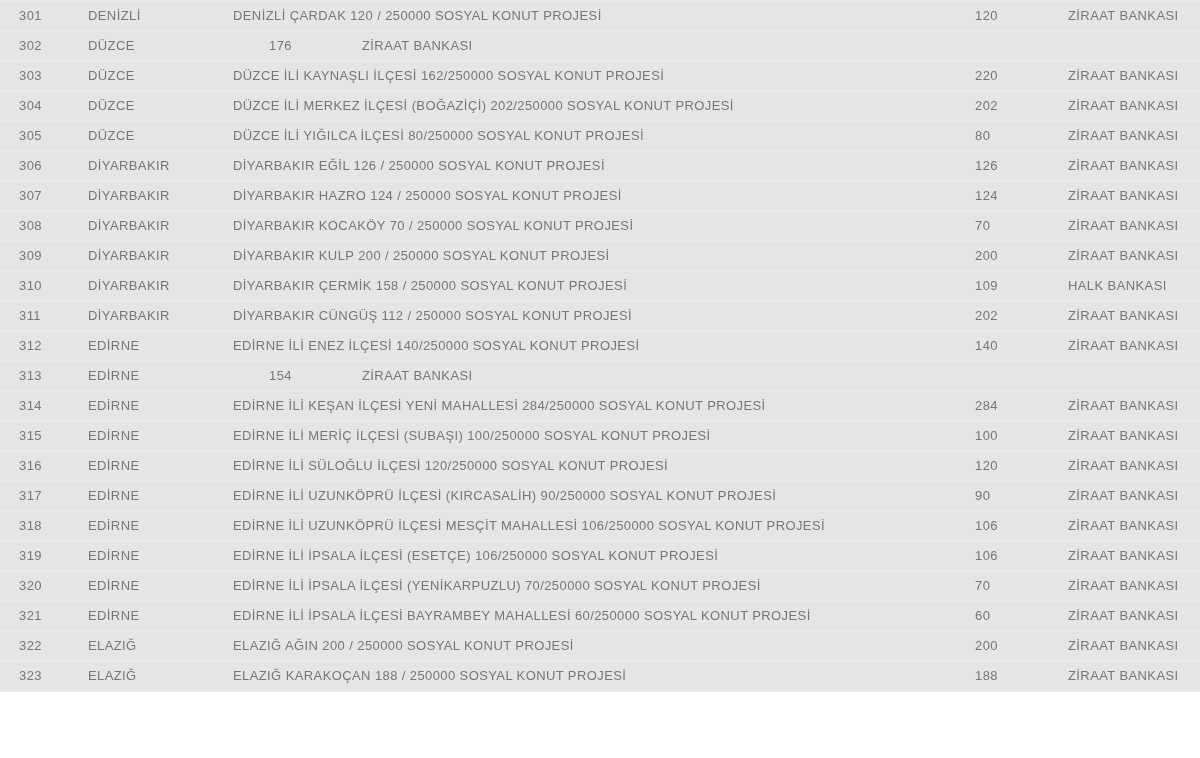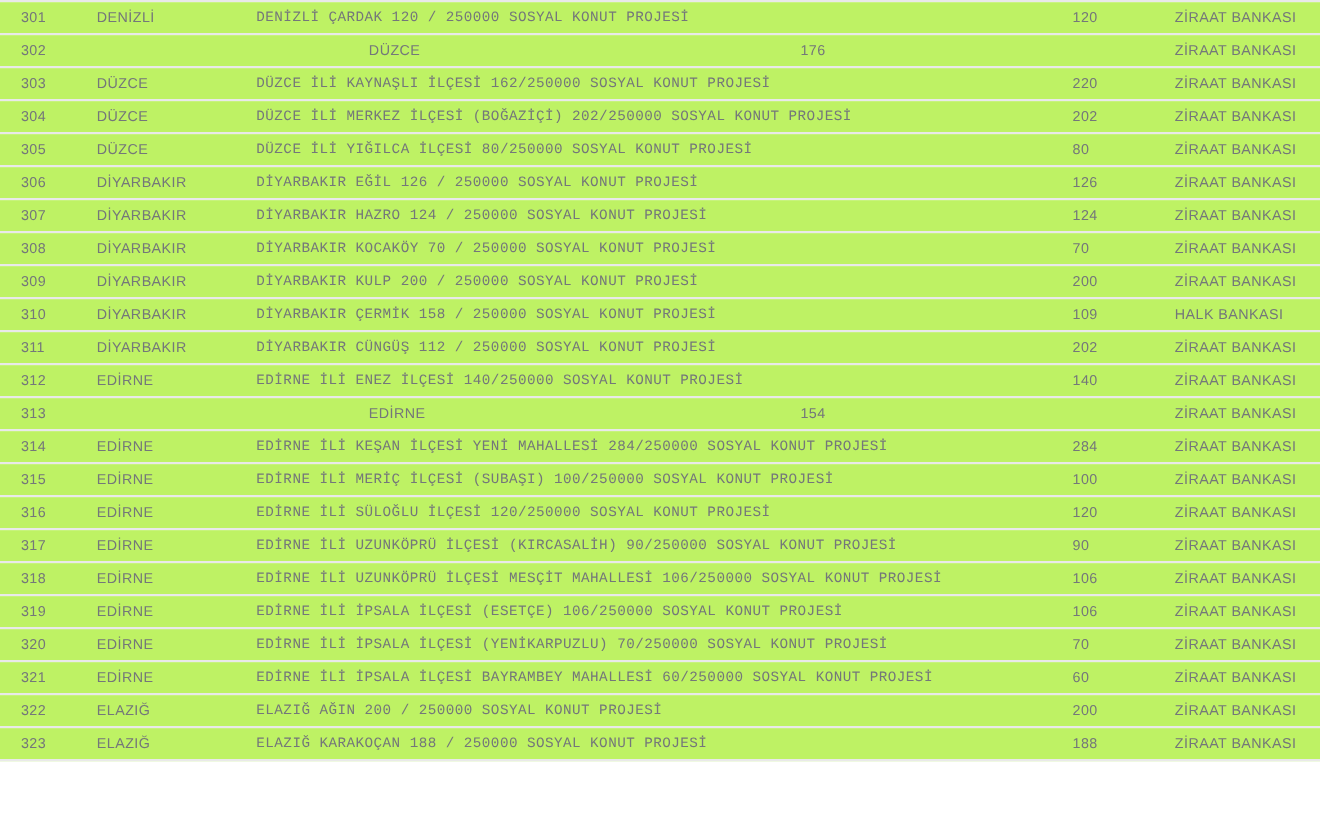--- a/index.html
+++ b/index.html
@@ -18,37 +18,36 @@
     top: 0;
     left: 0;
     width: 1200px;
     border-top: 2px solid #e9e9e9;
   }
   .row {
     display: flex;
     align-items: center;
     height: 30px;
     border-bottom: 2px solid #e9e9e9;
-    background: #bef264;
+    background: #e5e5e5;
     box-sizing: border-box;
-    justify-content: space-between;
   }
   .cell {
     box-sizing: border-box;
     font-size: 13px;
     letter-spacing: 0.4px;
     color: #74777a;
     white-space: nowrap;
     overflow: hidden;
     line-height: 30px;
   }
   .c-no      { width: 88px;  padding-left: 19px; }
   .c-city    { width: 145px; }
-  .c-project { flex: 1; font-family: Liberation Mono, monospace; }
-  .c-count   { width: 93px;  }
+  .c-project { flex: 1; }
+  .c-count   { width: 93px; margin-left: 36px;  }
   .c-bank    { width: 132px; }
 </style>
 </head>
 <body>
 
 <div class="table">
   <div class="row">
     <div class="cell c-no">301</div>
     <div class="cell c-city">DENİZLİ</div>
     <div class="cell c-project">DENİZLİ ÇARDAK 120 / 250000 SOSYAL KONUT PROJESİ</div>

